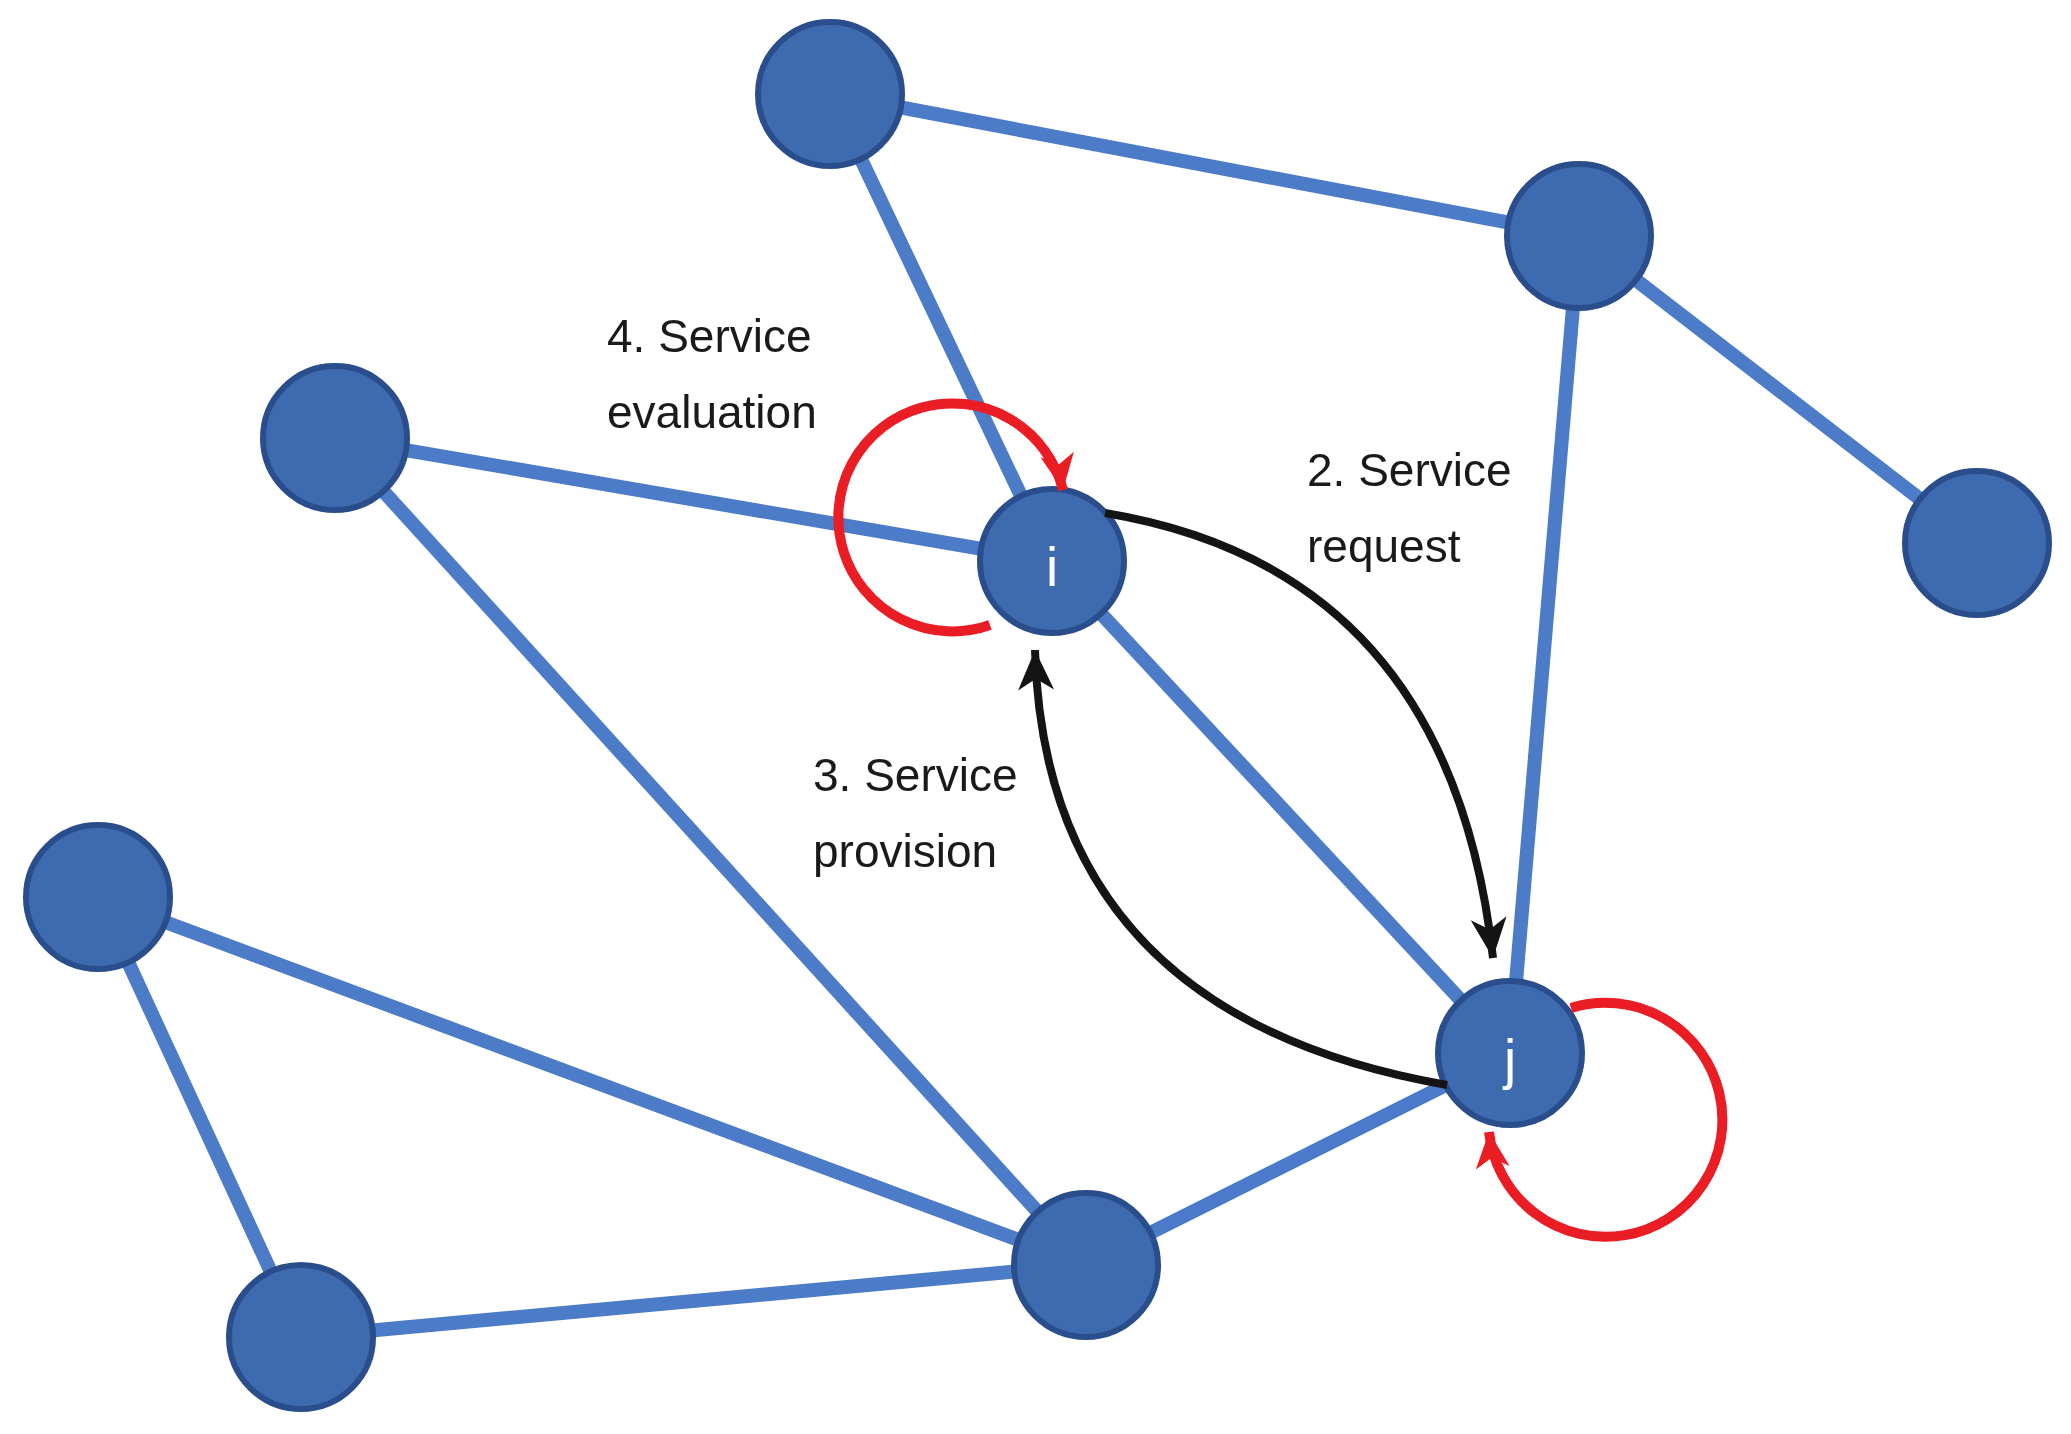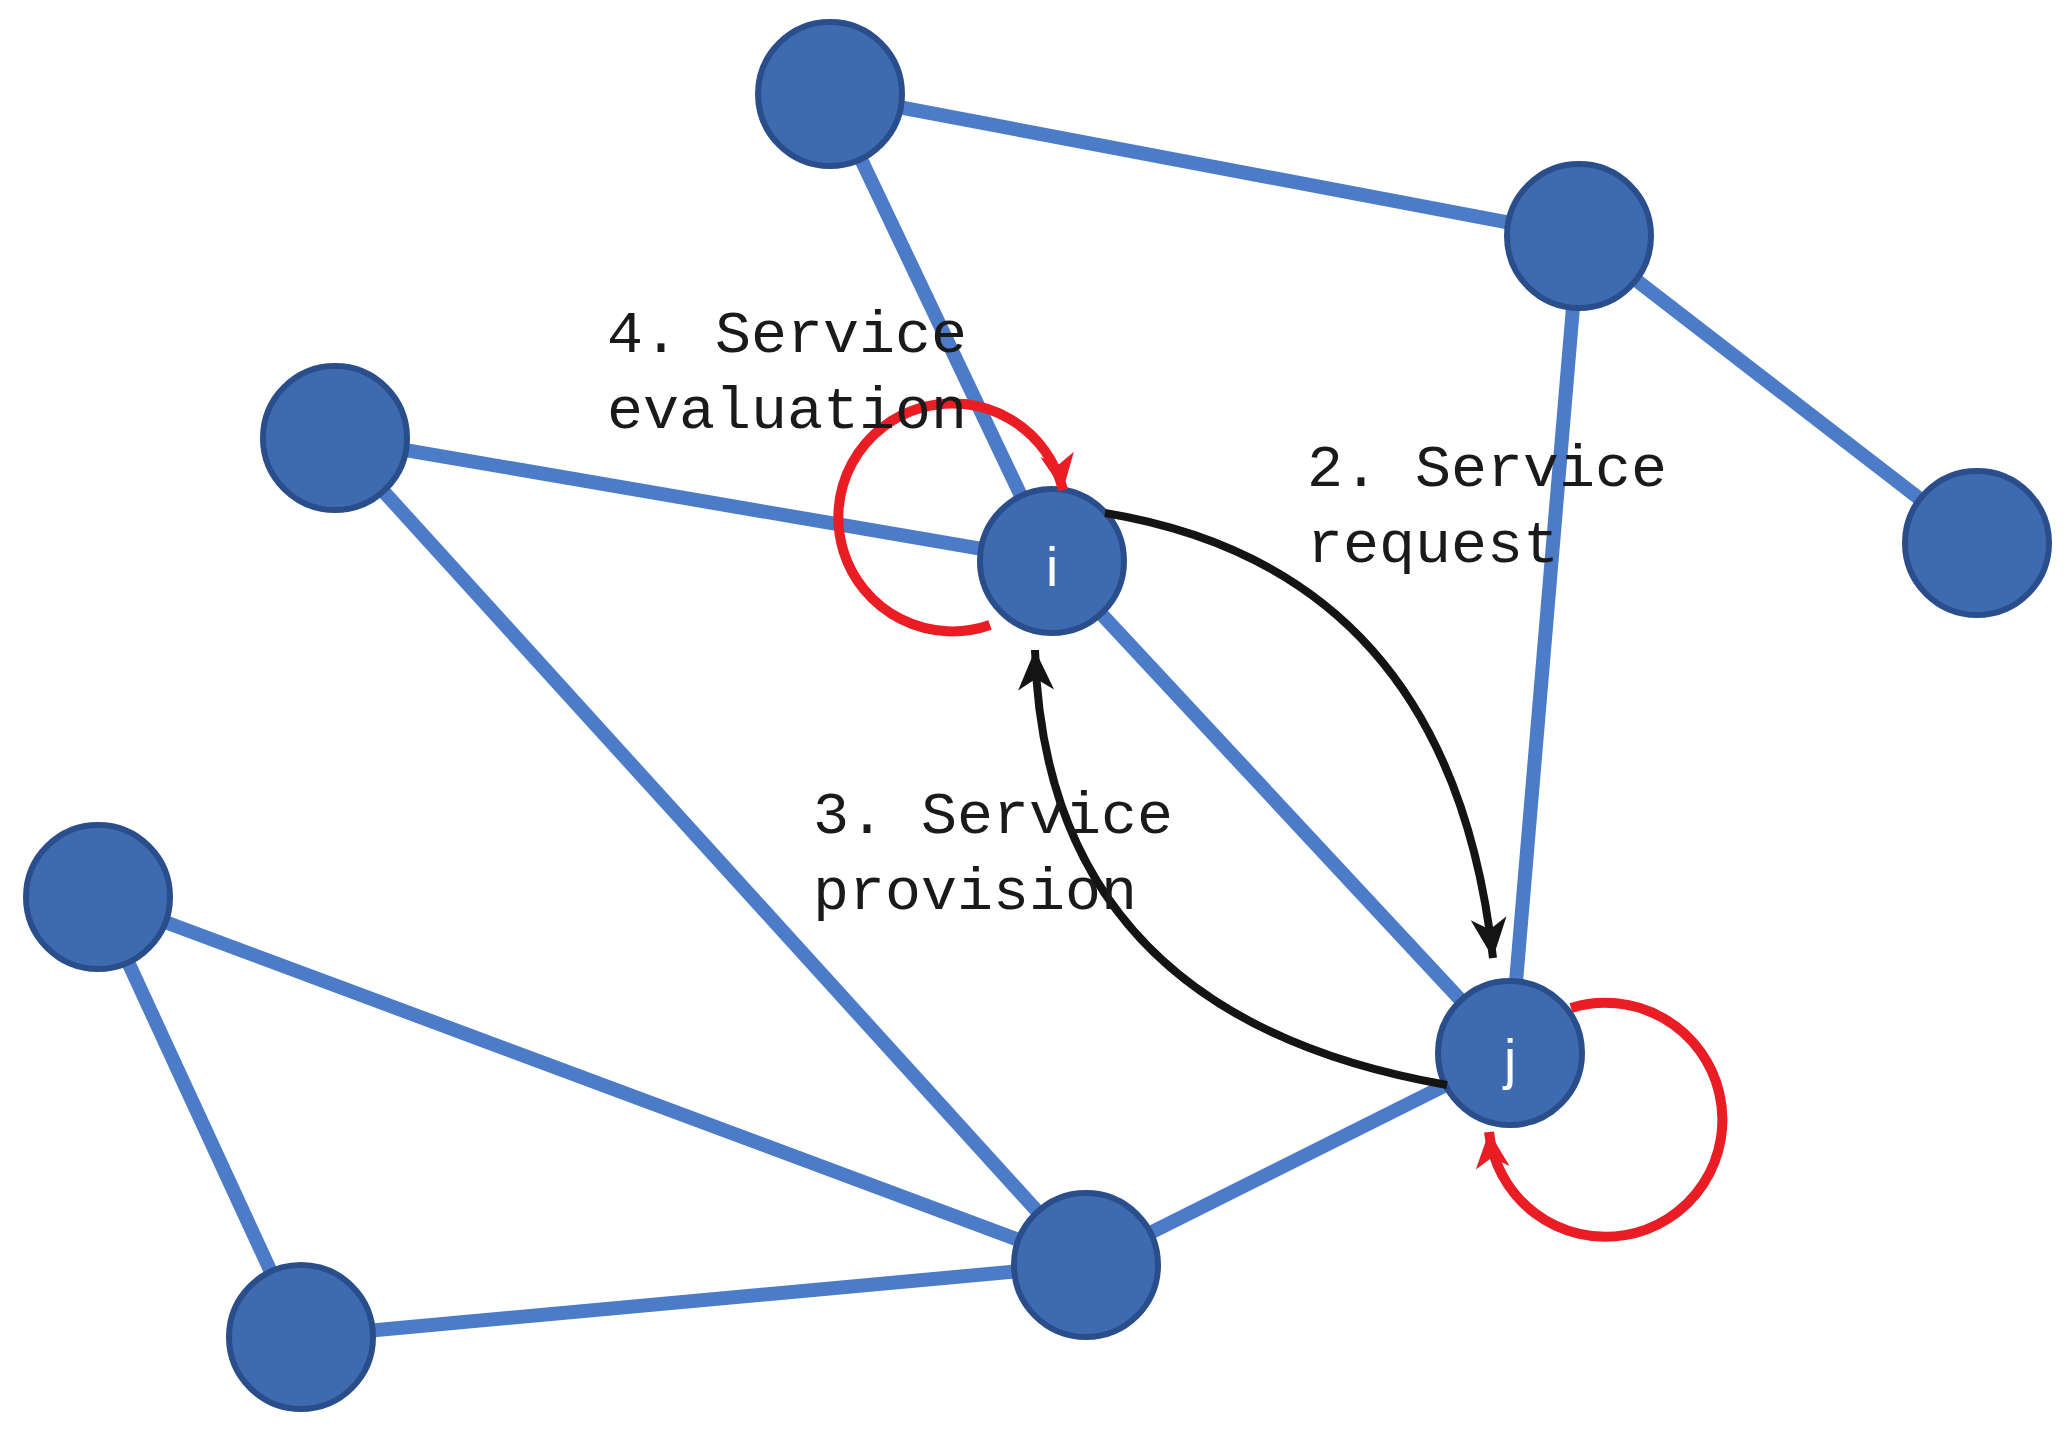--- a/index.html
+++ b/index.html
@@ -8,25 +8,24 @@
     position:relative;
     width:2071px;height:1434px;
     background:#ffffff;
     overflow:hidden;
     font-family:"Liberation Sans", sans-serif;
   }
   .canvas svg{position:absolute;left:0;top:0;}
   .ann{
     position:absolute;
     white-space:pre-line;
-    font-size:60px;
+    font-size:46px;
     line-height:76px;
     color:#1a1a1a;
     text-align:left;
-    font-family:Liberation Mono, monospace;
   }
   .node-label{
     font-family:"Liberation Sans", sans-serif;
     font-size:55px;
     fill:#ffffff;
   }
 </style>
 </head>
 <body>
 
@@ -59,17 +58,17 @@
       <path d="M 1447 1085 Q 1045 1015 1035 650" fill="none" stroke="#141414" stroke-width="8"></path>
       <polygon points="1035,650 1054.1,689.5 1035.8,678.8 1018.1,690.5" fill="#141414"></polygon>
       <path d="M 990 625 A 114 114 0 1 1 1063 490" fill="none" stroke="#EA1C24" stroke-width="10"></path>
       <polygon points="1063,490 1040.4,457.2 1058.8,464.4 1073.9,451.7" fill="#EA1C24"></polygon>
       <path d="M 1571 1008 A 117 117 0 1 1 1489 1132" fill="none" stroke="#EA1C24" stroke-width="10"></path>
       <polygon points="1489,1132 1509.6,1166.1 1491.7,1157.8 1475.8,1169.6" fill="#EA1C24"></polygon>
     </svg>
 
   <div class="ann" style="left: 1307px; top: 432px;">2. Service
 request</div>
-  <div class="ann" style="left: 813px; top: 779px;">3. Service
+  <div class="ann" style="left: 813px; top: 737px;">3. Service
 provision</div>
   <div class="ann" style="left: 607px; top: 298px;">4. Service
 evaluation</div>
 </div>
 
 </body></html>

